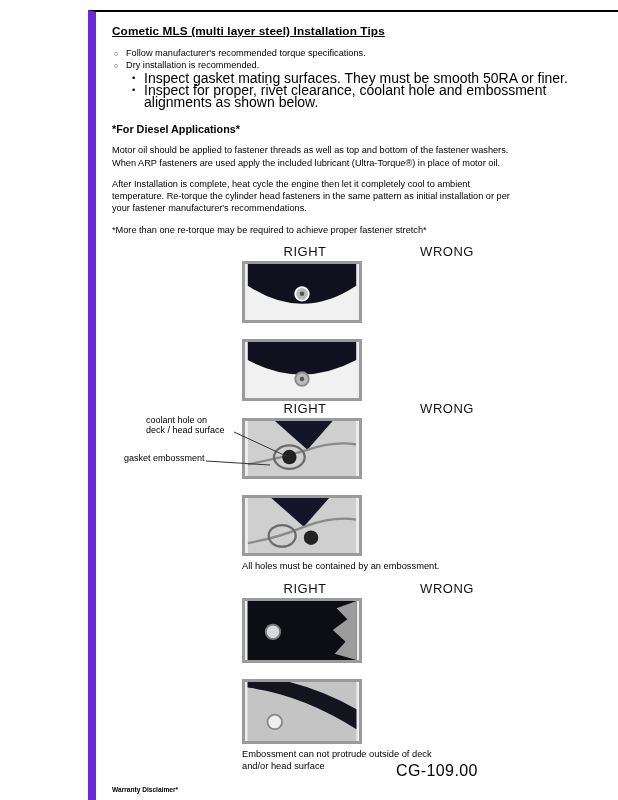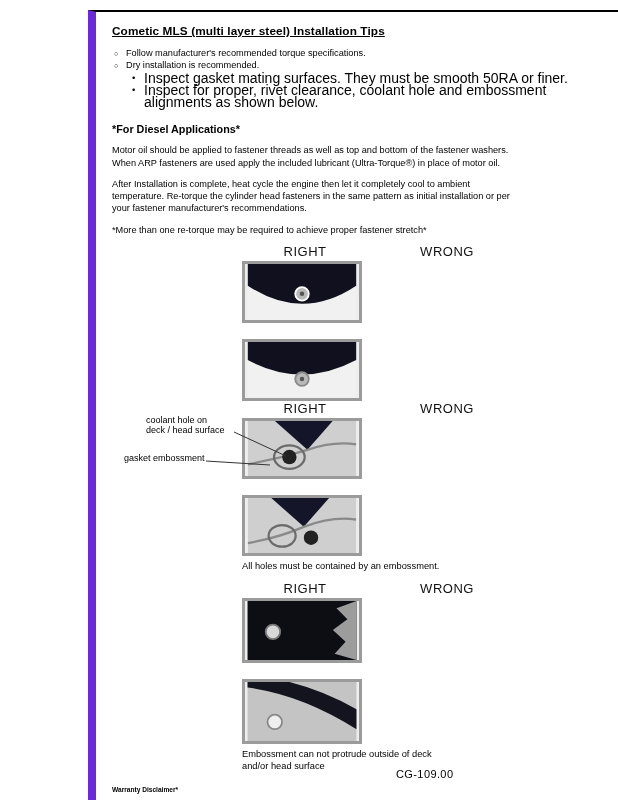--- a/index.html
+++ b/index.html
@@ -46,21 +46,21 @@
   .label-emboss  { left:-118px; top:35px; width:100px; }
   .pointer-svg {
     position:absolute; left:-132px; top:0; width:195px; height:68px; pointer-events:none;
   }
   .warranty { margin-top:14px; width:502px; }
   .warranty-heading { font-size:6.6px; font-weight:bold; margin-bottom:7px; }
   .w-para {
     font-size:6.1px; line-height:7.3px; margin-bottom:5.5px;
     white-space:pre-line; text-align:justify; color:#111;
   }
-  .footer { position:absolute; left:300px; bottom:20px; font-size:11px; letter-spacing:0.4px; }
+  .footer { position:absolute; left:300px; bottom:20px; font-size:16px; letter-spacing:0.4px; }
 </style>
 </head>
 <body>
 
 <div class="frame">
 
   <div class="title">Cometic MLS (multi layer steel) Installation Tips</div>
 
   <div>
     <div class="bullet">Follow manufacturer's recommended torque specifications.</div>

